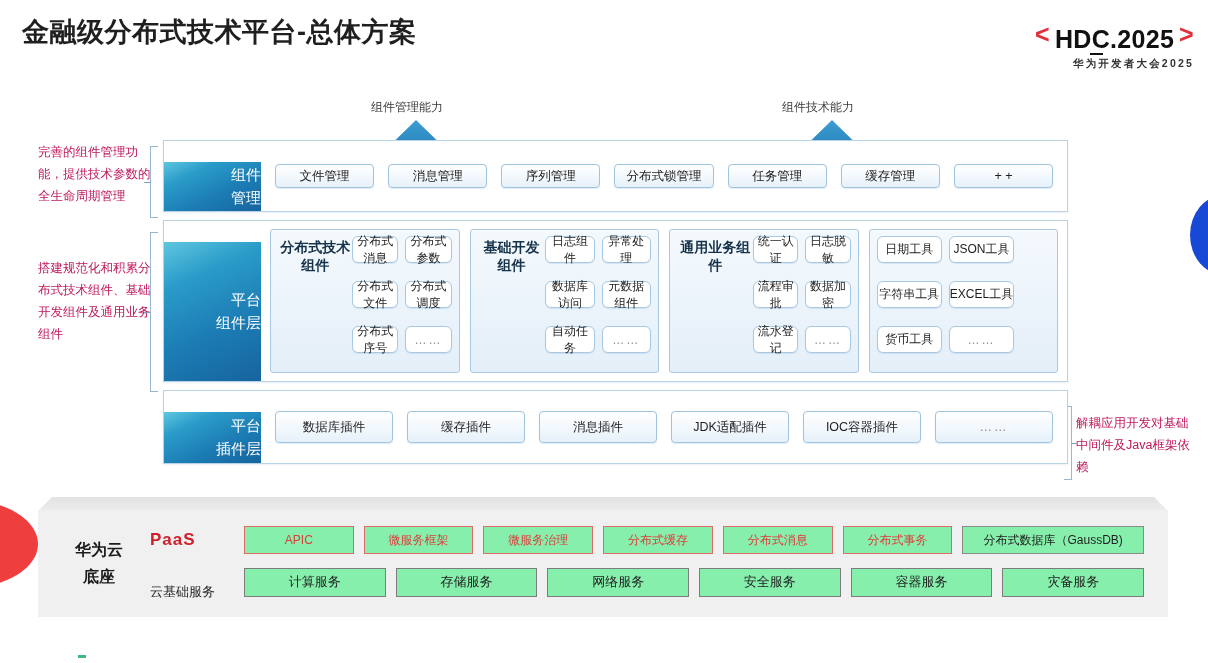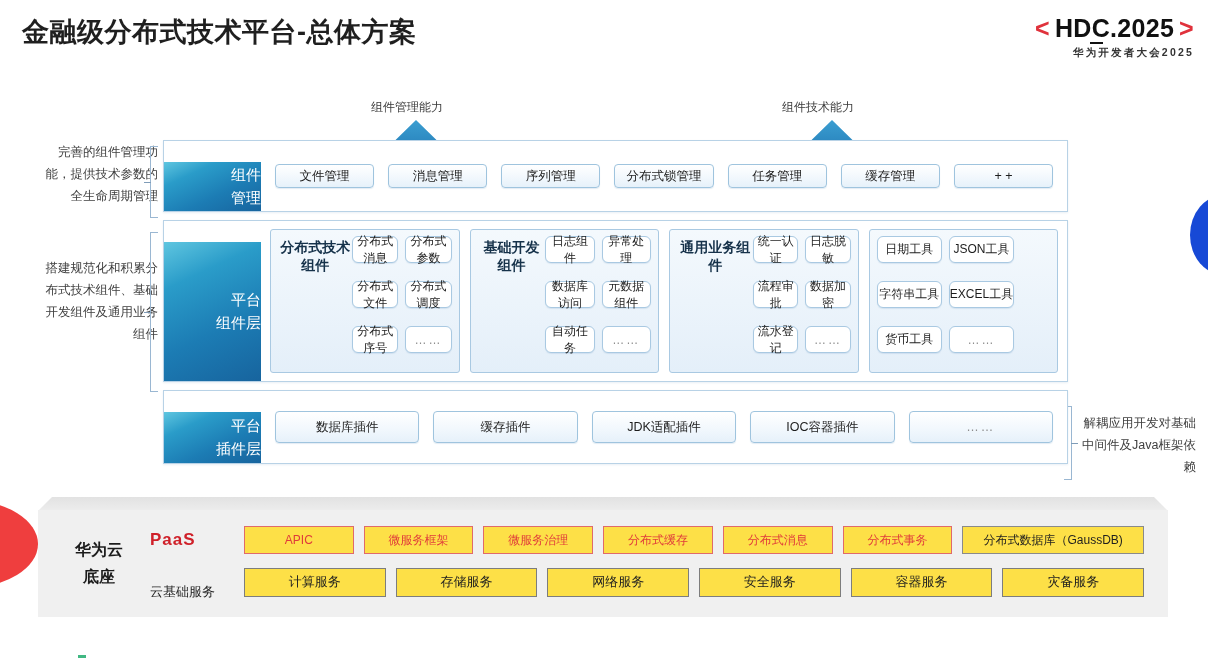--- a/index.html
+++ b/index.html
@@ -21,21 +21,21 @@
   .hdc-logo{
     position:absolute; right:14px; top:16px;
     text-align:right; white-space:nowrap;
   }
   .hdc-main{
     font-size:25px; font-weight:bold; color:#111;
     letter-spacing:.3px; line-height:1;
     display:flex; align-items:center; justify-content:flex-end; gap:5px;
   }
   .hdc-bracket{ color:#e0323c; font-size:25px; font-weight:bold; }
-  .hdc-text{ position:relative; }
+  .hdc-text{ position:relative;margin-top:11px; }
   .hdc-underline{
     position:absolute; left:35px; bottom:-3px; width:13px; height:2px; background:#111;
   }
   .hdc-sub{
     font-size:10.5px; color:#333; letter-spacing:2.2px; margin-top:5px; font-weight:bold;
   }
 
   
   .red-wedge{
     position:absolute; left:-34px; top:500px; width:72px; height:88px;
@@ -124,21 +124,21 @@
     border-radius:6px; }
 
   
   .layer-plugin{ height:74px; }
   .layer-plugin .layer-body{ align-items:center; gap:14px; padding:0 14px; }
   .layer-plugin .chip{ height:32px; }
 
   
   .side-note{
     position:absolute; width:120px; font-size:12.5px; line-height:1.75;
-    color:#404040; text-align:right;
+    color:#be185d; text-align:left;
   }
   .note-left-1{ left:38px; top:142px; }
   .note-left-2{ left:38px; top:258px; }
   .note-right-1{ left:1076px; top:413px; }
 
   .bracket{
     position:absolute; border:1px solid #9ab7d2; border-right:none;
     width:8px;
   }
   .bracket.right{ border:1px solid #9ab7d2; border-left:none; }
@@ -167,21 +167,21 @@
     padding-left:10px;
   }
   .base-rows{ flex:1; display:flex; flex-direction:column; gap:9px; padding-right:24px; }
   .base-row{ display:flex; align-items:center; gap:10px; }
   .base-row-label{
     width:84px; flex:0 0 84px; text-align:left; font-size:14px; white-space:nowrap;
   }
   .base-row-label.paas{ color:#cf2029; font-weight:bold; font-size:17px; letter-spacing:1px; }
   .base-row-label.cloud{ color:#1f1f1f; font-size:13px;margin-top:20px; }
   .bchip{
-    border:1px solid #e06a6a; background:#fde047; color:#e03b3b;
+    border:1px solid #e06a6a; background:#86efac; color:#e03b3b;
     font-size:12px; height:28px; display:flex; align-items:center; justify-content:center;
     white-space:nowrap; padding:0 6px;
   }
   .bchip.gray{ border-color:#8a8a8a; color:#1f1f1f; }
   .bchip.wide{ flex:1.75; }
   .bchip.flexi{ flex:1; }
   .base-row.svc .bchip{ border-color:#7d7d7d; color:#1f1f1f; height:29px; font-size:13px; }
 </style>
 </head>
 <body>
@@ -300,20 +300,21 @@
   </div>
 
   <div class="layer layer-plugin">
     <div class="layer-title">
       <span>平台</span>
       <span>插件层</span>
     </div>
     <div class="layer-body">
       <div class="chip">数据库插件</div>
       <div class="chip">缓存插件</div>
+      <div class="chip">消息插件</div>
       <div class="chip">JDK适配插件</div>
       <div class="chip">IOC容器插件</div>
       <div class="chip dots">……</div>
     </div>
   </div>
 
 </div>
 
 <div class="base-wrap">
   <div class="base-top"></div>

